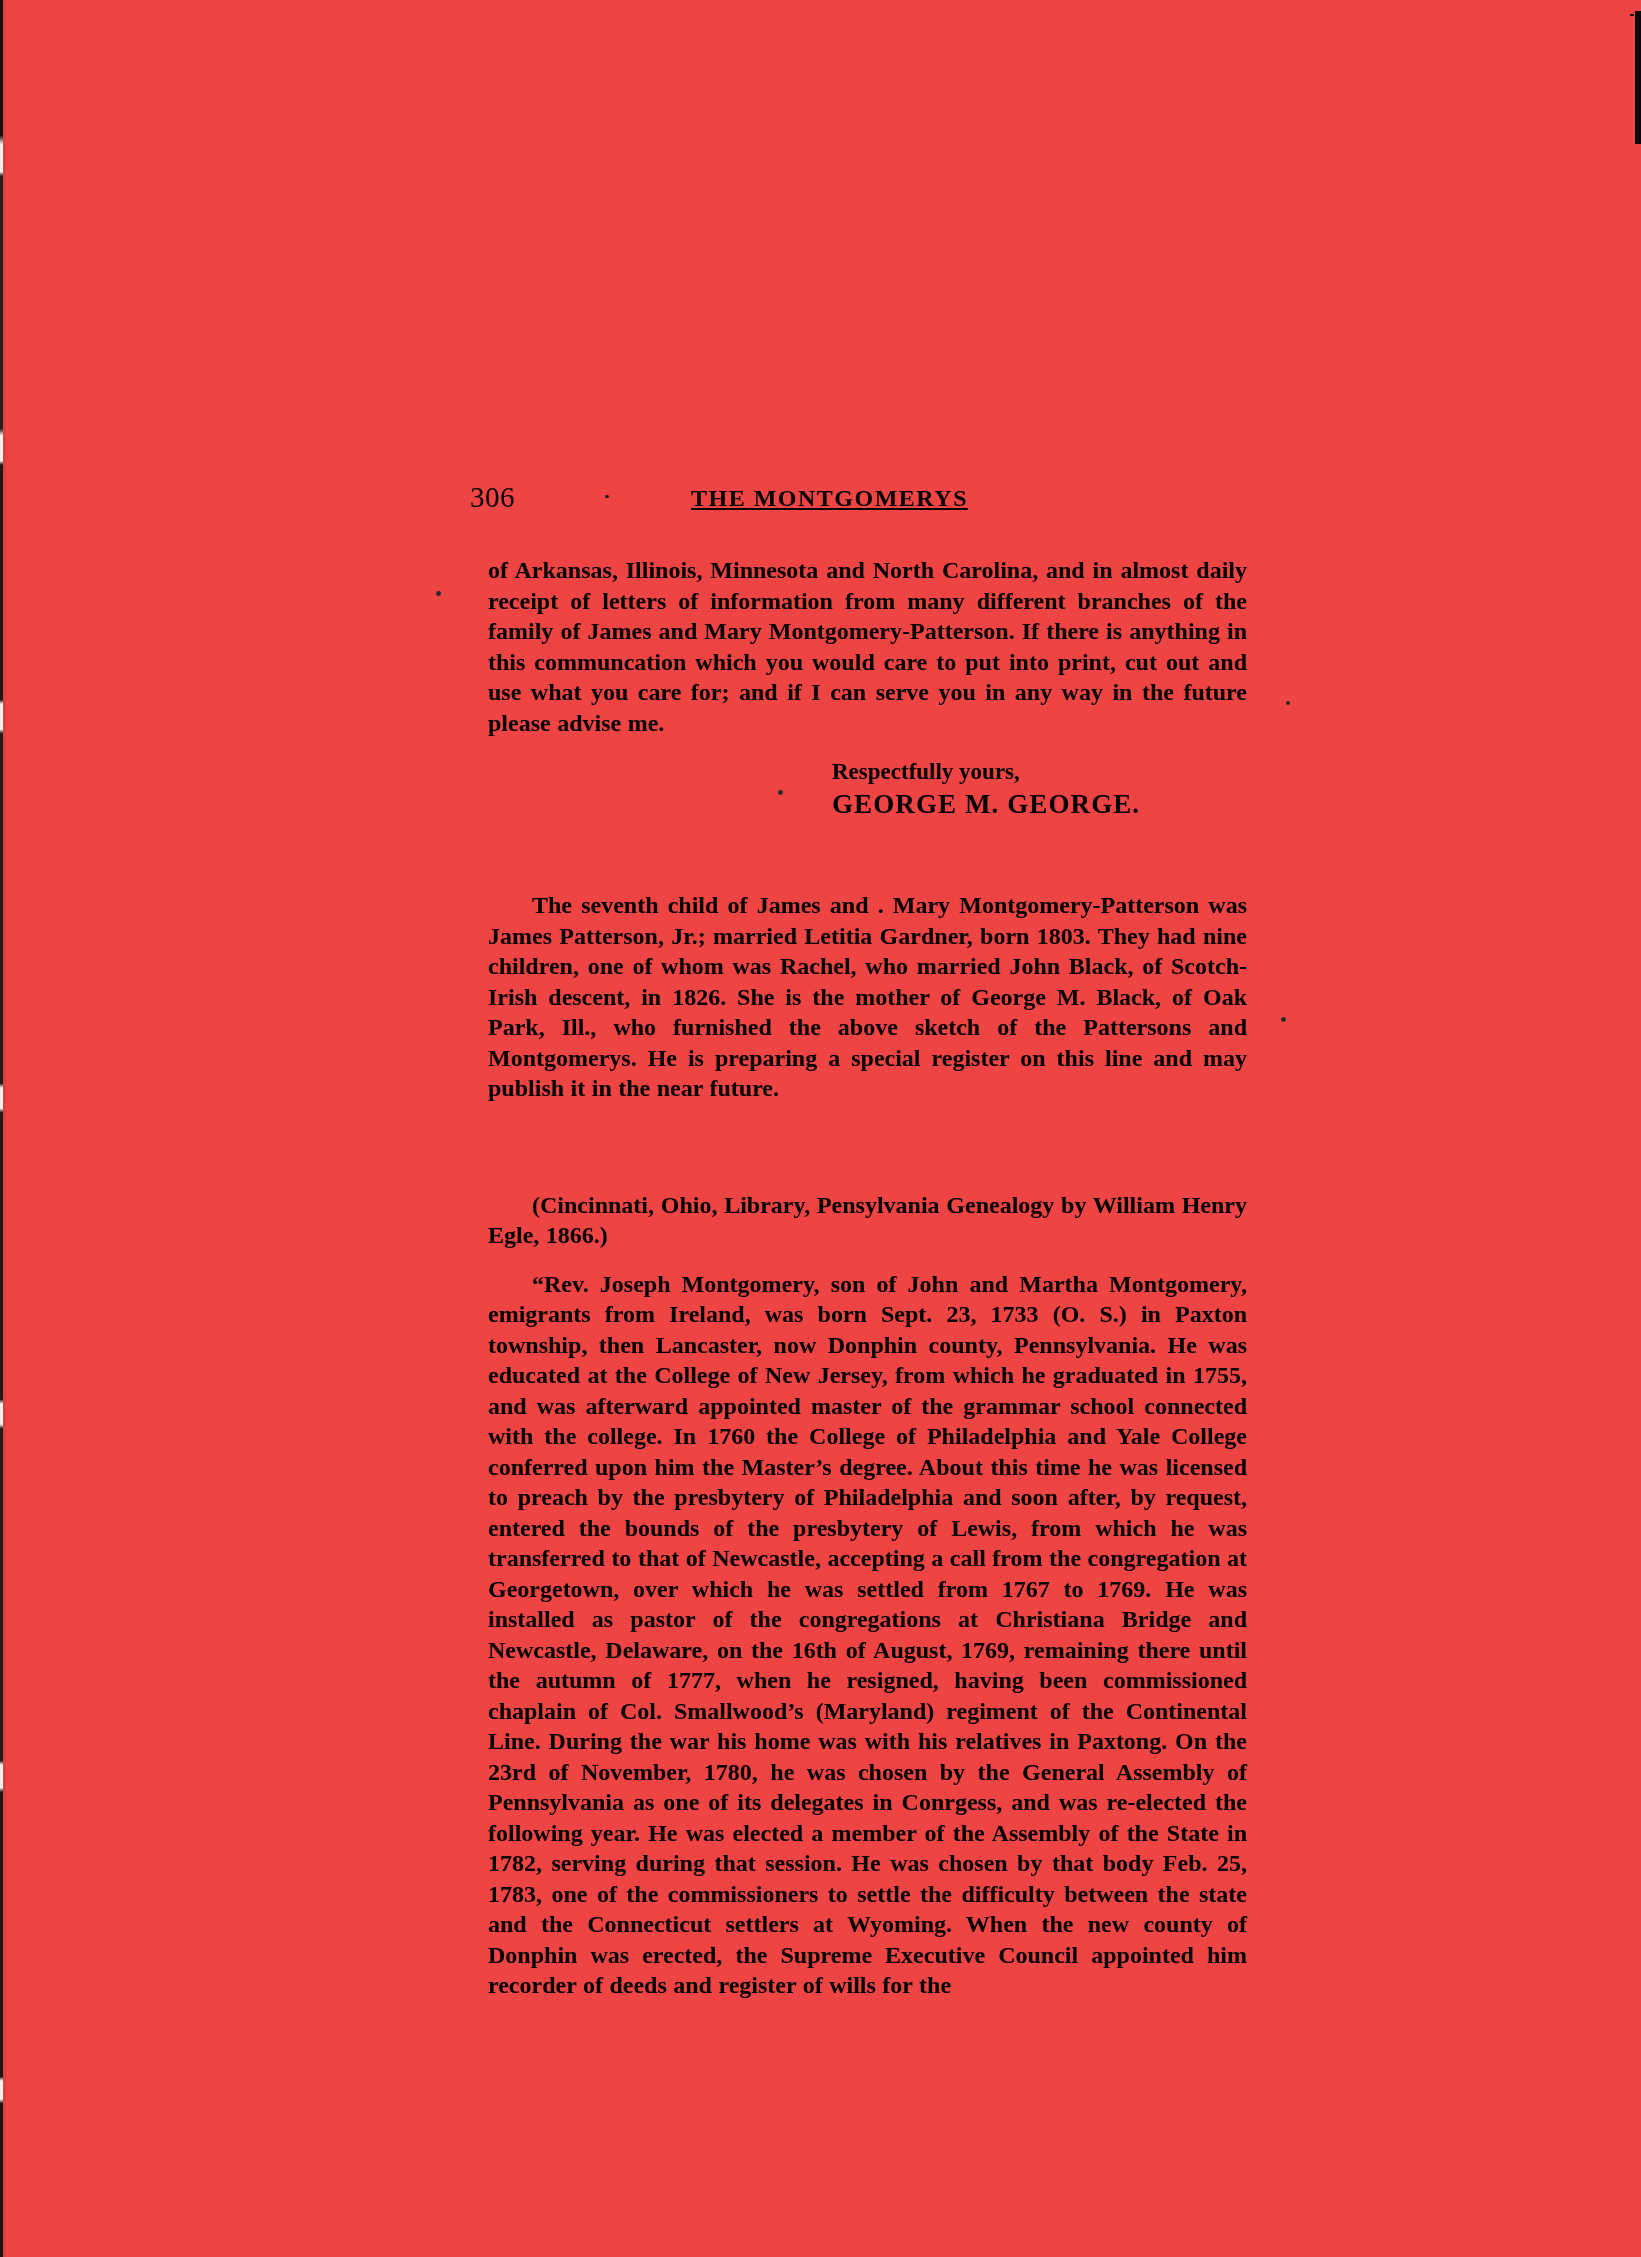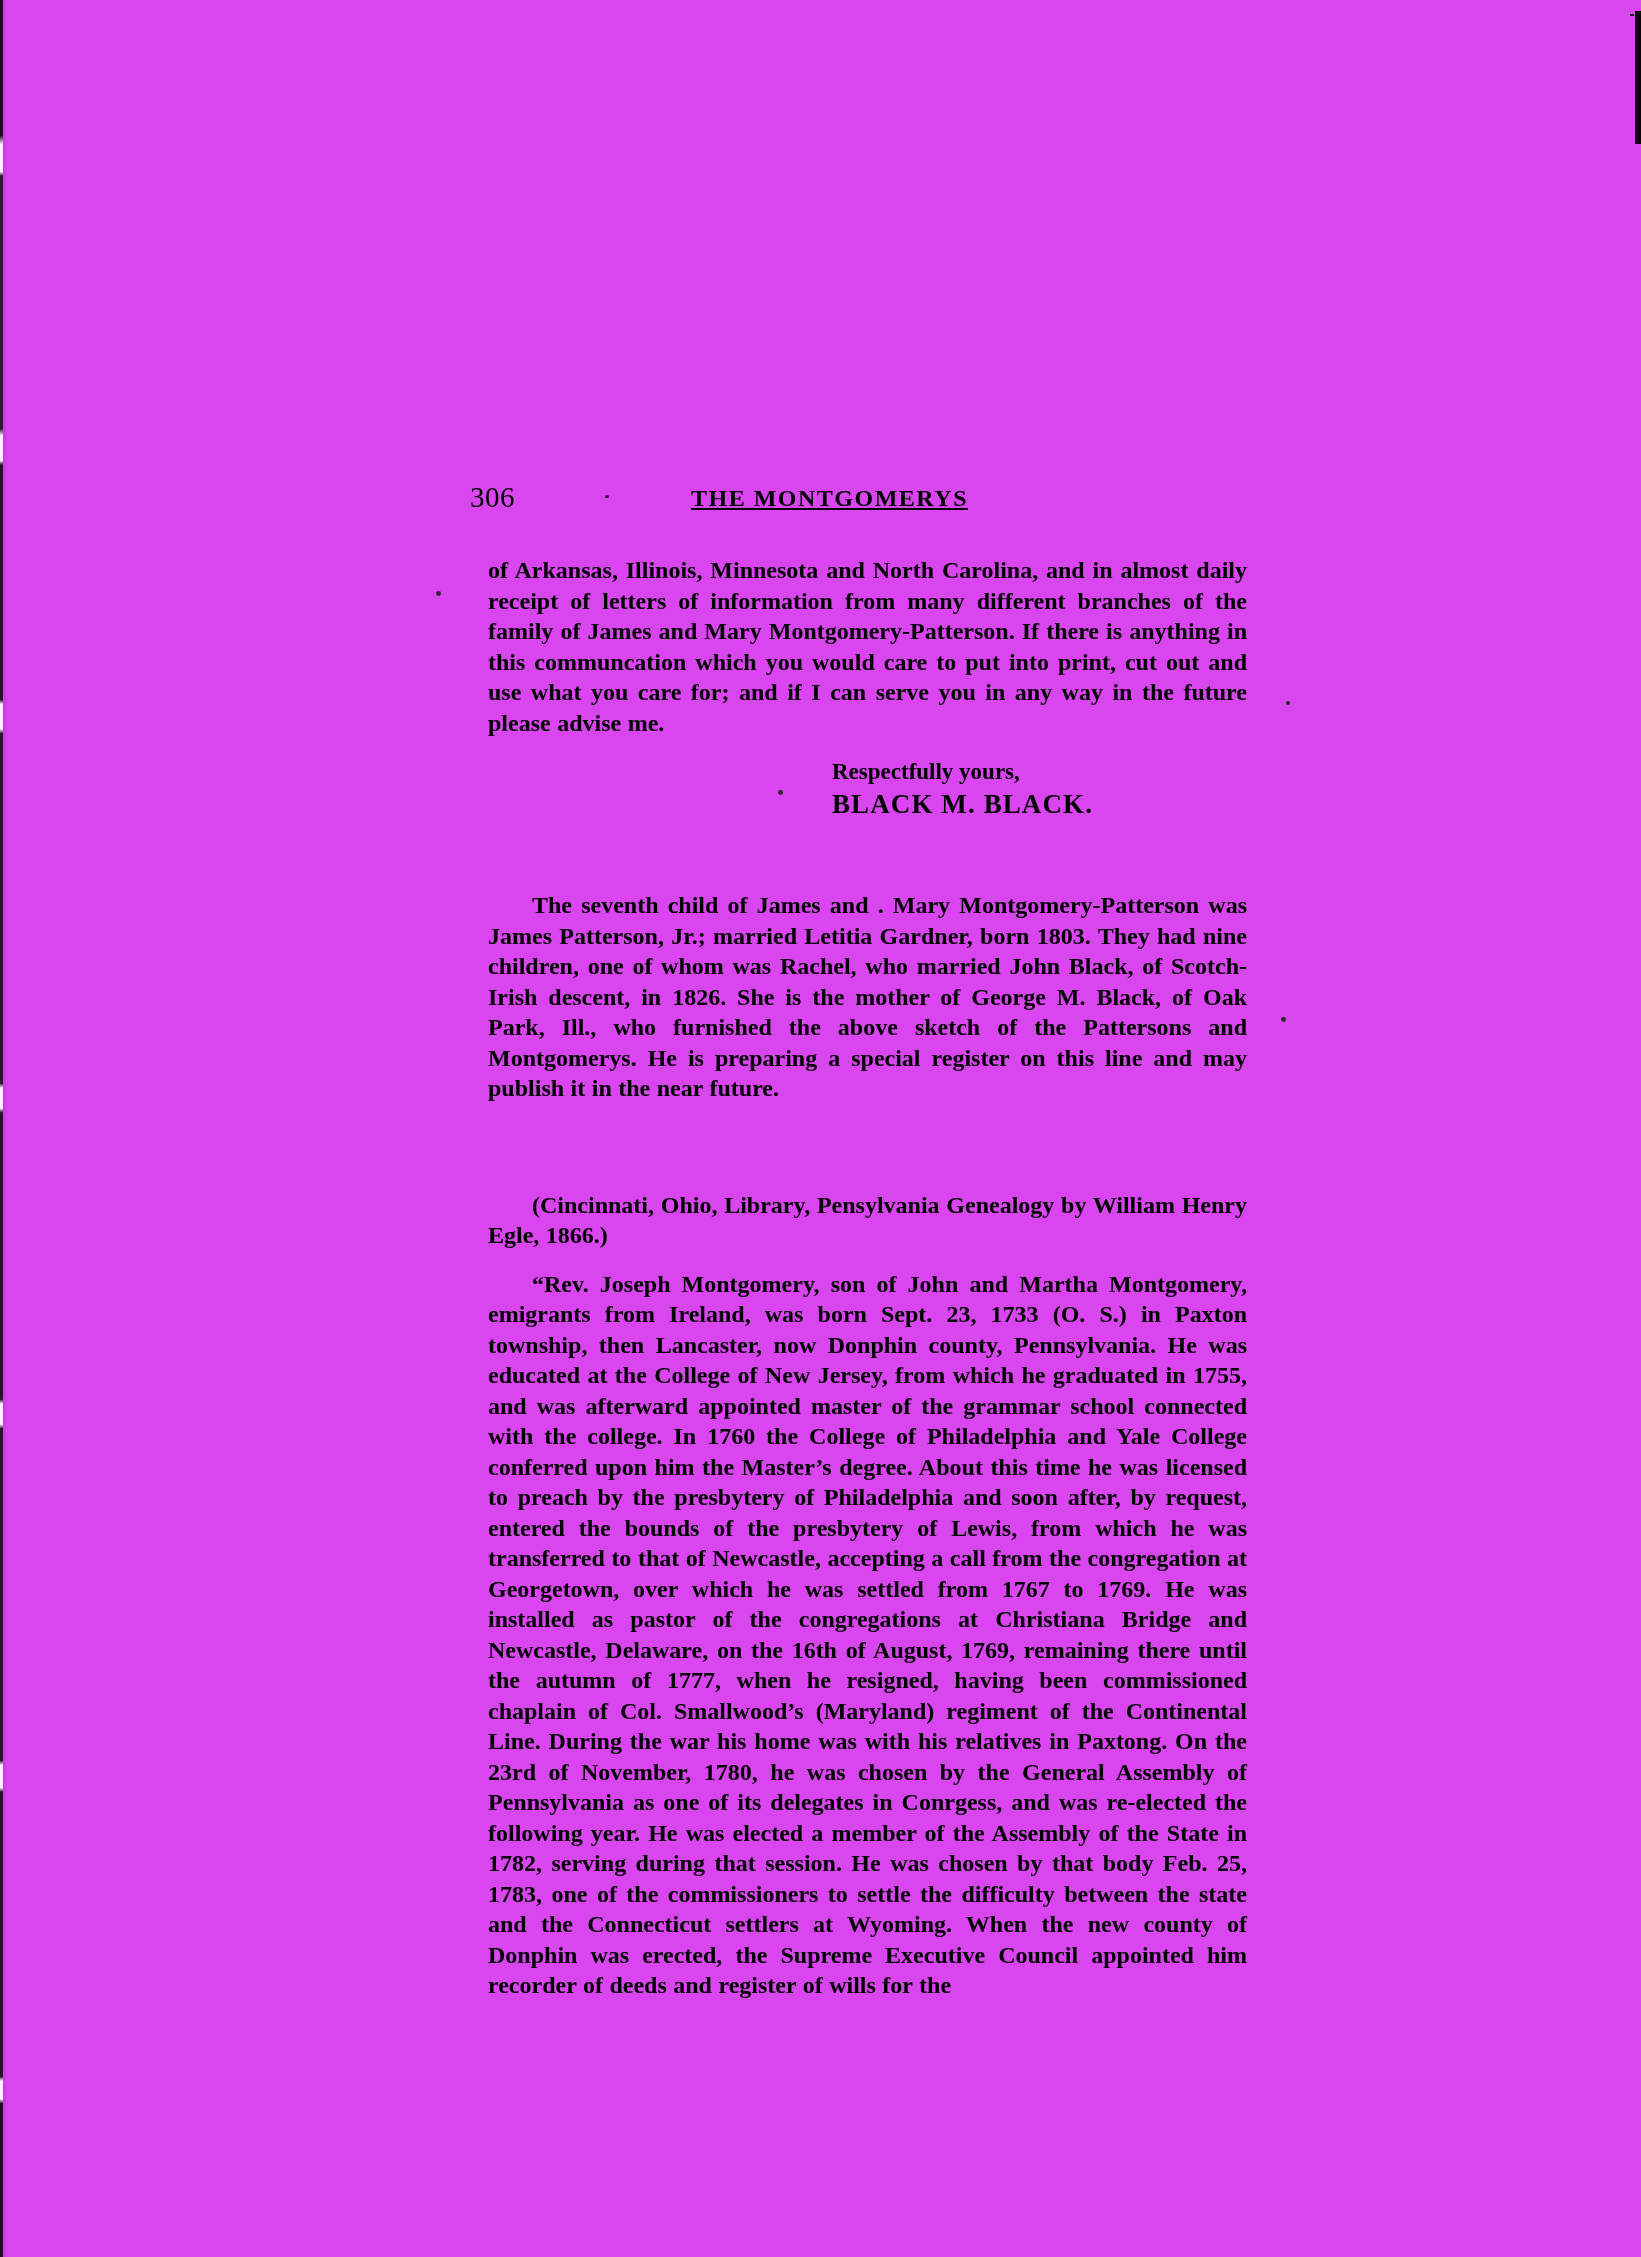--- a/index.html
+++ b/index.html
@@ -5,21 +5,21 @@
 <style>
   html, body {
     margin: 0;
     padding: 0;
     background: #ffffff;
   }
   #page {
     position: relative;
     width: 1641px;
     height: 2257px;
-    background: #d946ef;
+    background: #ef4444;
     overflow: hidden;
     font-family: "Liberation Serif", "DejaVu Serif", serif;
     color: #000000;
   }
 
   
   .scan-edge-left {
     position: absolute;
     left: 0;
     top: 0;
@@ -165,21 +165,21 @@
     <div class="head-line">
       <div class="folio">306</div>
       <div class="head-dot"></div>
       <div class="running-head">THE MONTGOMERYS</div>
     </div>
 
     <p class="body">of Arkansas, Illinois, Minnesota and North Carolina, and in almost daily receipt of letters of information from many different branches of the family of James and Mary Montgomery-Patterson. If there is anything in this communcation which you would care to put into print, cut out and use what you care for; and if I can serve you in any way in the future please advise me.</p>
 
     <div class="sig">
       <div class="sig-line1">Respectfully yours,</div>
-      <div class="sig-line2">BLACK M. BLACK.</div>
+      <div class="sig-line2">GEORGE M. GEORGE.</div>
     </div>
 
     <div class="gap-lg"></div>
 
     <p class="body indent">The seventh child of James and . Mary Montgomery-Patterson was James Patterson, Jr.; married Letitia Gardner, born 1803. They had nine children, one of whom was Rachel, who married John Black, of Scotch-Irish descent, in 1826. She is the mother of George M. Black, of Oak Park, Ill., who furnished the above sketch of the Pattersons and Montgomerys. He is preparing a special register on this line and may publish it in the near future.</p>
 
     <div class="gap-lg"></div>
 
     <p class="body indent">(Cincinnati, Ohio, Library, Pensylvania Genealogy by William Henry Egle, 1866.)</p>
 

